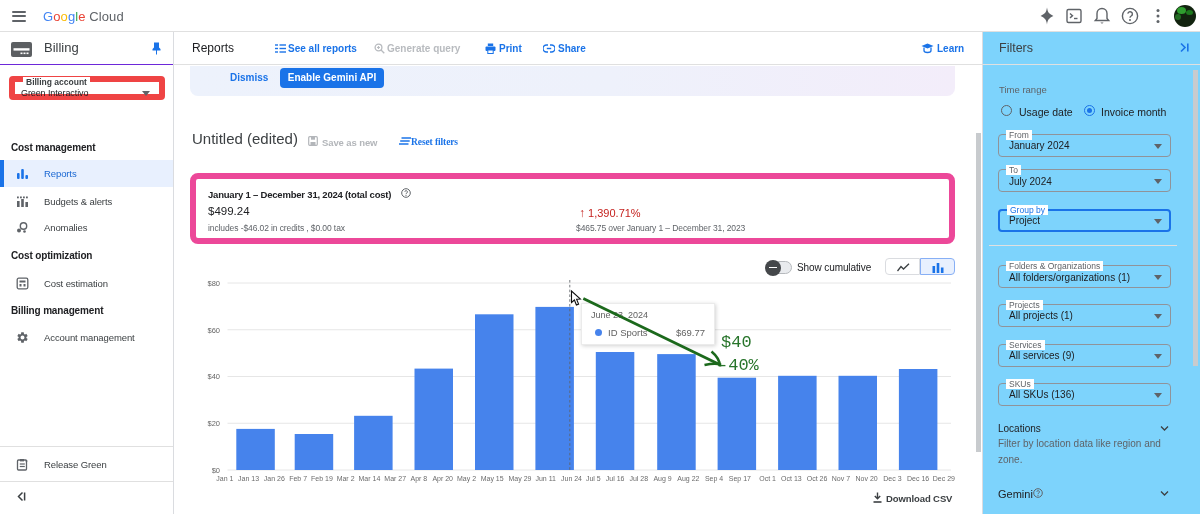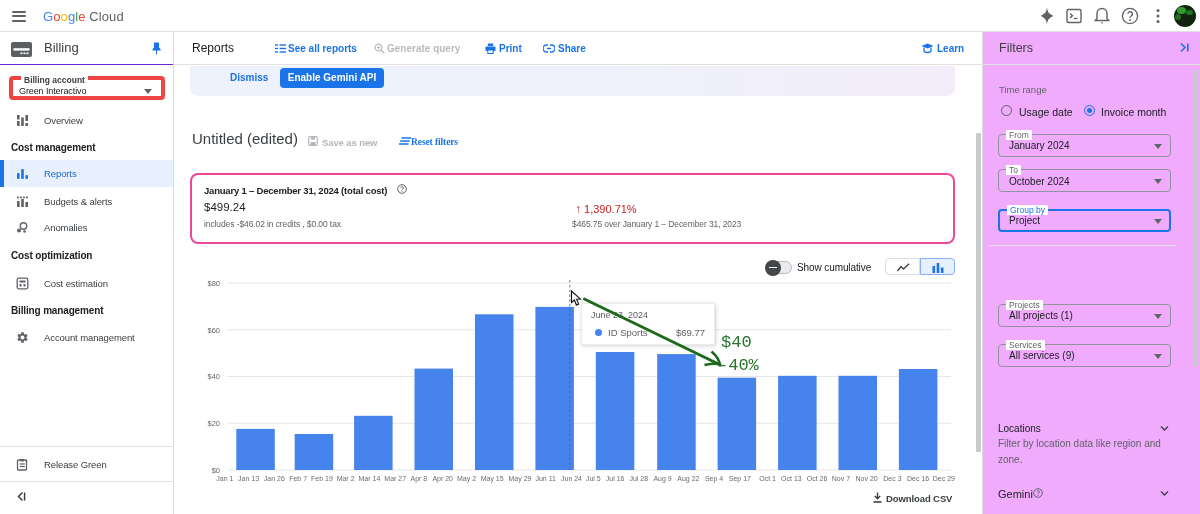--- a/index.html
+++ b/index.html
@@ -22,21 +22,21 @@
   border-left:1px solid #d8dade; }
 #searchbox .btn span { position:absolute; left:24px; top:5px; color:#1a73e8;
   font-size:10px; font-weight:700; }
 .tico { top:5px; width:22px; height:22px; }
 
 
 #leftnav { left:0; top:32px; width:174px; height:482px; background:#fff;
   border-right:1px solid #dadce0; }
 #billhead { left:0; top:0; width:173px; height:33px; border-bottom:1px solid #6d28d9; }
 #billhead .t { position:absolute; left:44px; top:8px; font-size:13px; color:#3c4043; }
-#acct { left:9px; top:44px; width:156px; height:24px; border:4px solid #ef4444;
+#acct { left:9px; top:44px; width:156px; height:24px; border:6px solid #ef4444;
   border-radius:4px; }
 #acct .lab { position:absolute; left:8px; top:-5px; background:#fff; padding:0 3px;
   font-size:8.5px; font-weight:700; color:#3c4043; }
 #acct .val { position:absolute; left:6px; top:6px; font-size:9px; color:#202124; letter-spacing:-.1px; }
 #acct .arr { position:absolute; right:9px; top:9px; width:0; height:0;
   border-left:4px solid transparent; border-right:4px solid transparent;
   border-top:5px solid #5f6368; }
 .navrow { left:0; width:173px; height:27px; }
 .navrow .ic { position:absolute; left:16px; top:7px; width:13px; height:13px; }
 .navrow .t { position:absolute; left:44px; top:8px; font-size:9.5px; color:#3c4043; letter-spacing:-.1px; }
@@ -56,21 +56,21 @@
 #banner { left:16px; top:34px; width:765px; height:30px; border-radius:0 0 8px 8px;
   background:linear-gradient(90deg,#edf2fc 0%, #eef1fb 55%, #f3edfa 100%); }
 #banner .dismiss { position:absolute; left:40px; top:6px; font-size:10px;
   font-weight:700; color:#1a73e8; }
 #banner .gem { position:absolute; left:90px; top:2px; width:104px; height:20px;
   background:#1a73e8; border-radius:4px; color:#fff; font-size:10px; font-weight:700;
   text-align:center; line-height:20px; }
 #rtitle { left:18px; top:98px; font-size:15px; color:#3c4043; }
 #savnew { left:148px; top:105px; font-size:9.5px; font-weight:700; color:#b3b6ba; letter-spacing:-.1px; }
 #resetf { left:237px; top:105px; font-size:9.5px; font-weight:700; color:#1a73e8; letter-spacing:-.1px;font-family:Liberation Serif, serif; }
-#sumcard { left:16px; top:141px; width:765px; height:71px; border:2px solid #ec4899;
+#sumcard { left:16px; top:141px; width:765px; height:71px; border:6px solid #ec4899;
   border-radius:8px; }
 #sumcard .r1 { position:absolute; left:12px; top:10px; font-size:9.5px; font-weight:700;
   color:#202124; letter-spacing:-.2px; }
 #sumcard .r2 { position:absolute; left:12px; top:26px; font-size:11.5px; color:#202124; }
 #sumcard .r3 { position:absolute; left:12px; top:44px; font-size:8.5px; color:#5f6368; letter-spacing:-.1px; }
 #sumcard .c2a { position:absolute; left:383px; top:27px; font-size:11px; color:#c5221f; }
 #sumcard .c2b { position:absolute; left:380px; top:44px; font-size:8.5px; color:#5f6368; letter-spacing:-.1px; }
 #cumu { left:594px; top:228px; font-size:10px; color:#202124; letter-spacing:-.1px; }
 #ctypes { left:711px; top:226px; width:70px; height:18px; }
 #dlcsv { left:712px; top:461px; font-size:9.5px; font-weight:700; color:#3c4043; letter-spacing:-.1px;}
@@ -88,21 +88,21 @@
   border-radius:50%; background:#4683ec; }
 #ttip .n { position:absolute; left:26px; top:23px; font-size:9.5px; color:#616161; }
 #ttip .v { position:absolute; right:9px; top:23px; font-size:9.5px; color:#616161; }
 
 
 .green { font-family:"Liberation Mono", monospace; color:#27742a; }
 #g40 { left:547px; top:301px; font-size:17px; z-index:9;}
 #gm40 { left:544px; top:324px; font-size:17px; z-index:9;}
 
 
-#filters { left:983px; top:32px; width:217px; height:482px; background:#f0abfc; }
+#filters { left:983px; top:32px; width:217px; height:482px; background:#7dd3fc; }
 #fhead { left:0; top:0; width:217px; height:33px; border-bottom:1px solid #e0e0e0; }
 #fhead .t { position:absolute; left:16px; top:9px; font-size:12.5px; color:#3c4043; }
 #trange { left:16px; top:52px; font-size:9.5px; color:#5f6368; }
 .fbox { left:15px; width:173px; height:23px; border:1px solid #909399; border-radius:4px; }
 .fbox .lab { position:absolute; left:7px; top:-5px; background:#fff; padding:0 3px;
   font-size:8.5px; color:#5f6368; }
 .fbox .val { position:absolute; left:10px; top:5.5px; font-size:10px; color:#202124; }
 .fbox .arr { position:absolute; right:8px; top:9px; width:0; height:0;
   border-left:4px solid transparent; border-right:4px solid transparent;
   border-top:5px solid #5f6368; }
@@ -177,32 +177,20 @@
     <svg class="abs" style="left:150px;top:9px" width="13" height="14" viewBox="0 0 13 14">
           <path d="M4 1.5 h5 v5 l1.5 1.5 v1.5 h-3.5 v3.5 l-.5 1 -.5-1 v-3.5 H2.5 V8 L4 6.5z" fill="#1a73e8"></path>
         </svg>
   </div>
   <div id="acct" class="abs">
     <span class="lab">Billing account</span>
     <span class="val">Green Interactivo</span>
     <div class="arr"></div>
   </div>
 
-  <div class="navrow abs" style="top:75px">
-    <svg class="ic" viewBox="0 0 13 13">
-          <g fill="#5f6368">
-            <rect x="1" y="1" width="2.6" height="4.5"></rect>
-            <rect x="1" y="7" width="2.6" height="5"></rect>
-            <rect x="5.2" y="3.5" width="2.6" height="8.5"></rect>
-            <rect x="9.4" y="1" width="2.6" height="6"></rect>
-            <rect x="9.4" y="9" width="2.6" height="3"></rect>
-          </g>
-        </svg>
-    <span class="t">Overview</span>
-  </div>
   <div class="navhead abs" style="top:110px">Cost management</div>
   <div class="navrow abs sel" style="top:128px">
     <svg class="ic" viewBox="0 0 13 13">
           <g fill="#1a73e8">
             <rect x="1" y="6" width="2.6" height="6" rx="1"></rect>
             <rect x="5.2" y="2" width="2.6" height="10" rx="1"></rect>
             <rect x="9.4" y="8" width="2.6" height="4" rx="1"></rect>
           </g>
         </svg>
     <span class="t">Reports</span>
@@ -460,37 +448,47 @@
   <div class="radio on abs" style="left:101px;top:73px"></div>
   <span class="rlab abs" style="left:118px;top:73.5px">Invoice month</span>
 
   <div class="fbox abs" style="top:101.5px">
     <span class="lab">From</span>
         <span class="val">January 2024</span>
         <div class="arr"></div>
   </div>
   <div class="fbox abs" style="top:137px">
     <span class="lab">To</span>
-        <span class="val">October 2024</span>
+        <span class="val">July 2024</span>
         <div class="arr"></div>
   </div>
   <div class="fbox abs focus" style="top:177px">
     <span class="lab">Group by</span>
         <span class="val" style="left:9px;top:4px">Project</span>
         <div class="arr" style="right:7px;top:8px"></div>
   </div>
   <hr class="fdiv" style="top:212.5px">
+  <div class="fbox abs" style="top:233px">
+    <span class="lab">Folders &amp; Organizations</span>
+        <span class="val">All folders/organizations (1)</span>
+        <div class="arr"></div>
+  </div>
   <div class="fbox abs" style="top:271.5px">
     <span class="lab">Projects</span>
         <span class="val">All projects (1)</span>
         <div class="arr"></div>
   </div>
   <div class="fbox abs" style="top:311.5px">
     <span class="lab">Services</span>
         <span class="val">All services (9)</span>
+        <div class="arr"></div>
+  </div>
+  <div class="fbox abs" style="top:350.5px">
+    <span class="lab">SKUs</span>
+        <span class="val">All SKUs (136)</span>
         <div class="arr"></div>
   </div>
 
   <span class="fsec abs" style="top:391px">Locations</span>
   <svg class="chev abs" style="left:177px;top:392px" viewBox="0 0 9 9">
         <path d="M1 2.5 L4.5 6 L8 2.5" fill="none" stroke="#3c4043" stroke-width="1.3"></path>
       </svg>
   <div class="fdesc abs" style="top:404px;width:185px">Filter by location data like region and zone.</div>
   <span class="fsec abs" style="top:456px;font-size:11px">Gemini</span>
   <svg class="abs" style="left:50px;top:456px" width="10" height="10" viewBox="0 0 10 10">

